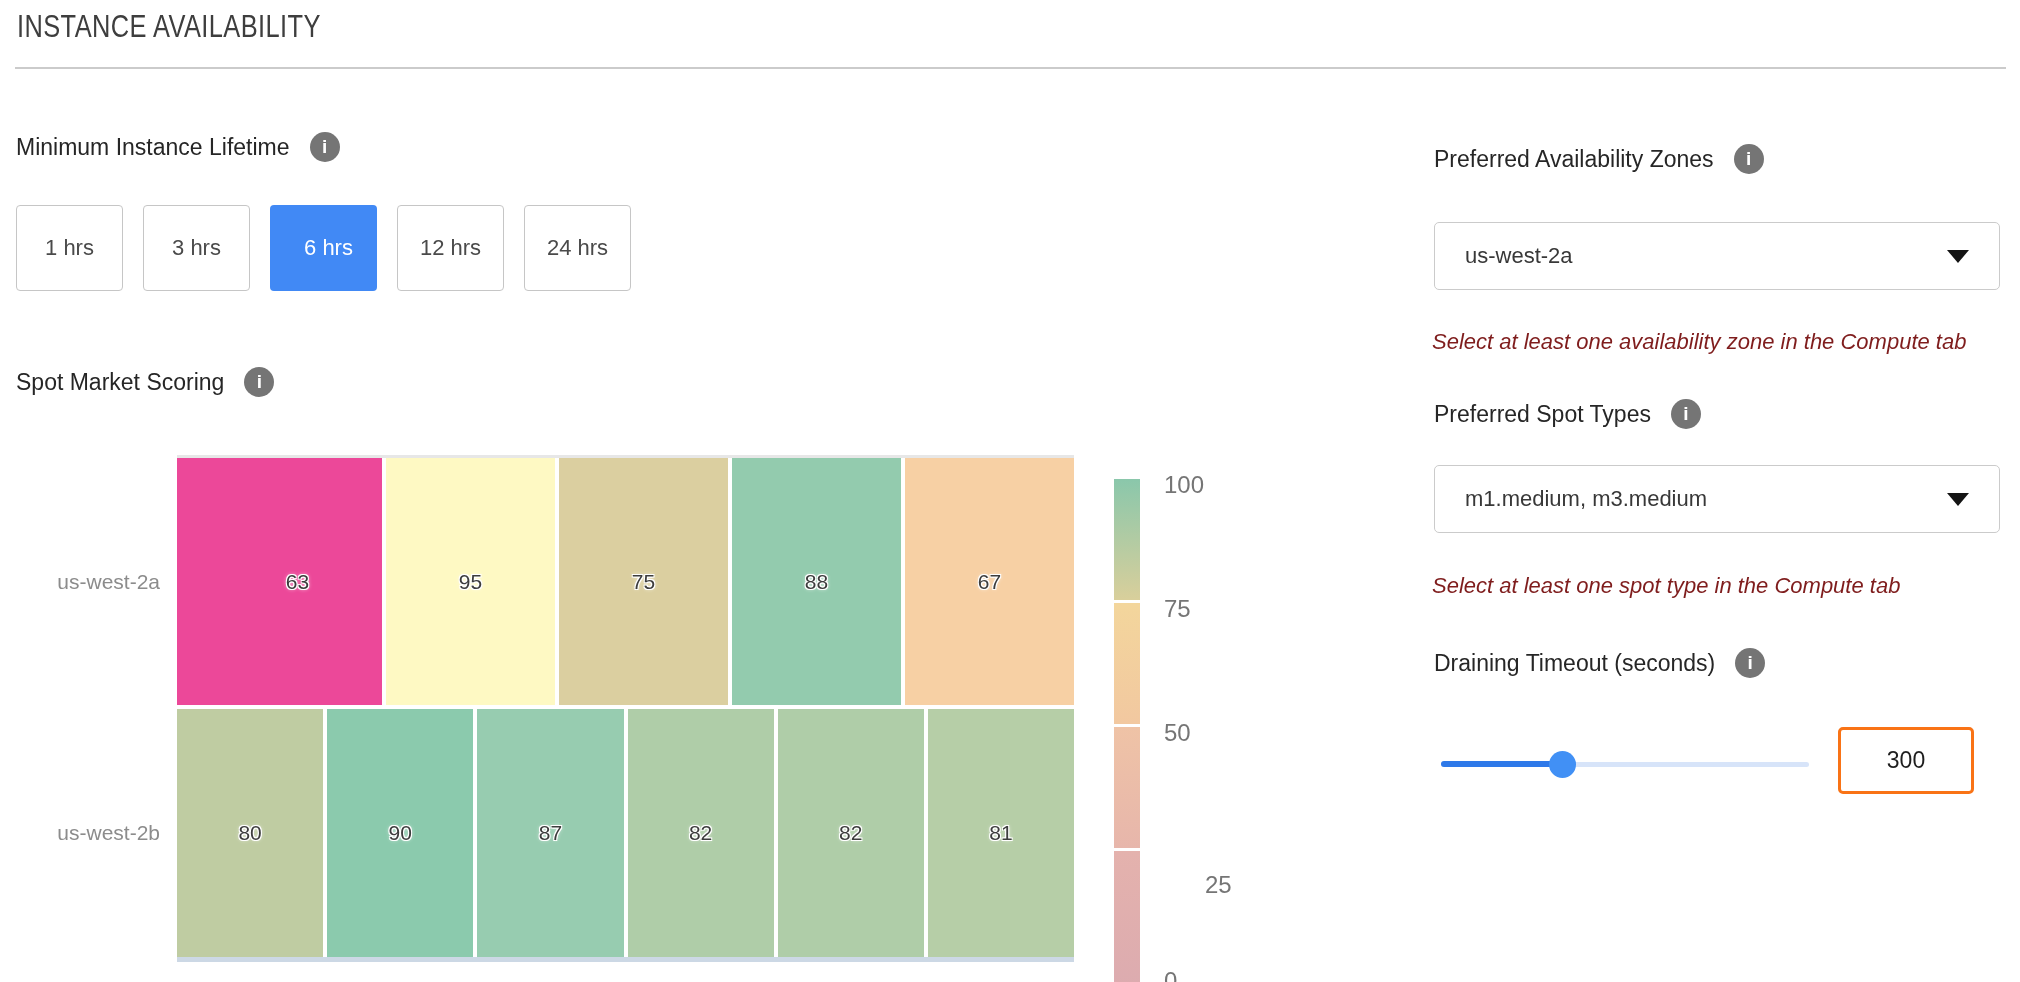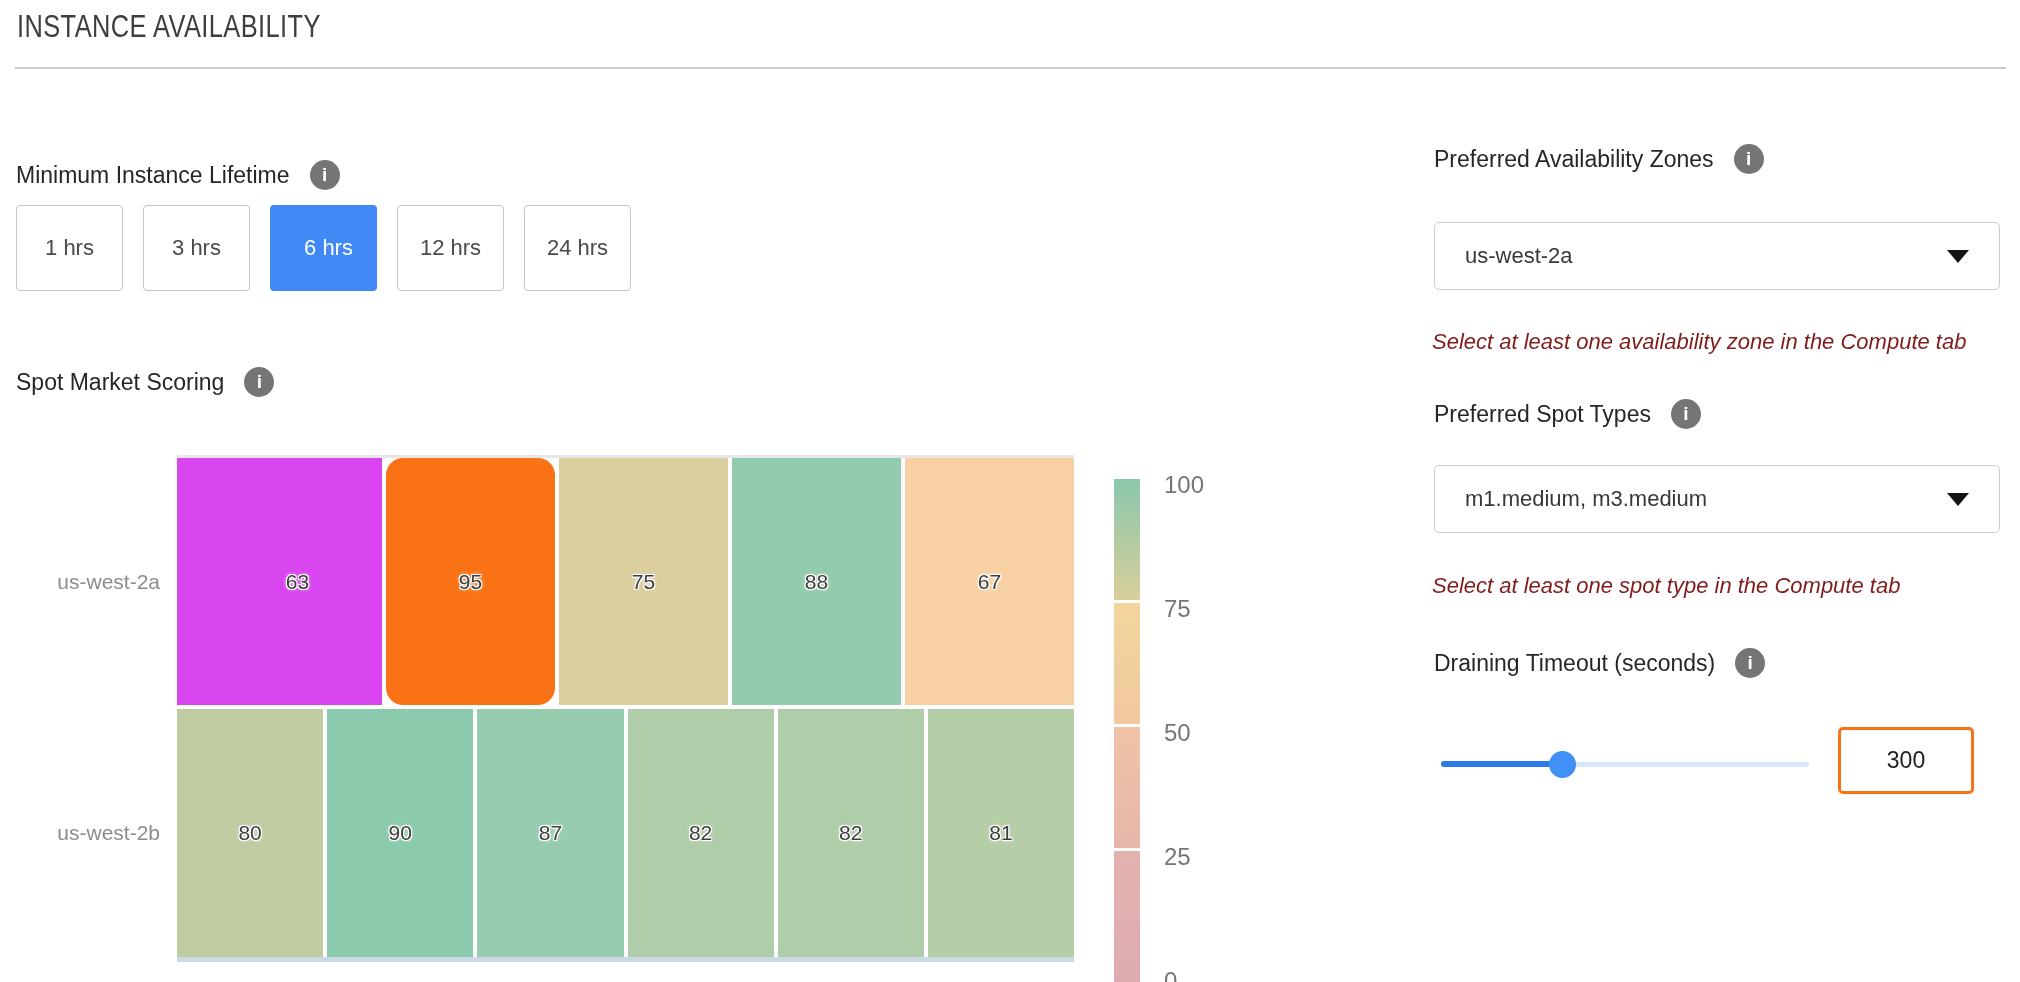--- a/index.html
+++ b/index.html
@@ -81,41 +81,41 @@
   }
 </style>
 </head>
 <body>
 
 <div class="page" id="page">
 
   <div class="page-title">INSTANCE AVAILABILITY</div>
   <div class="divider"></div>
 
-  <div class="label-row" style="left:16px; top:160px;">
+  <div class="label-row" style="left:16px; top:132px;">
     <span class="field-label">Minimum Instance Lifetime</span>
     <span class="info-icon">i</span>
   </div>
   <div class="btn-group" id="lifetime-buttons">
       <button class="seg-btn">1 hrs</button>
       <button class="seg-btn">3 hrs</button>
       <button class="seg-btn selected" style="background: rgb(65, 137, 245); padding-left: 16px;">6 hrs</button>
       <button class="seg-btn">12 hrs</button>
       <button class="seg-btn">24 hrs</button>
     </div>
 
   <div class="label-row" style="left:16px; top:367px;">
     <span class="field-label">Spot Market Scoring</span>
     <span class="info-icon">i</span>
   </div>
   <div class="hm-top-line"></div>
   <div class="heatmap" id="heatmap">
       <div class="hm-row">
-        <div class="hm-cell" style="background: #d946ef; padding-left: 36px;">63</div>
-        <div class="hm-cell" style="background: #f97316; border-radius: 17px;">95</div>
+        <div class="hm-cell" style="background: #ec4899; padding-left: 36px;">63</div>
+        <div class="hm-cell" style="background: #fef9c3;">95</div>
         <div class="hm-cell" style="background: rgb(219, 207, 160);">75</div>
         <div class="hm-cell" style="background: rgb(147, 203, 174);">88</div>
         <div class="hm-cell" style="background: rgb(247, 208, 164);">67</div>
       </div>
       <div class="hm-row">
         <div class="hm-cell" style="background: rgb(191, 204, 162);">80</div>
         <div class="hm-cell" style="background: rgb(139, 202, 173);">90</div>
         <div class="hm-cell" style="background: rgb(151, 204, 176);">87</div>
         <div class="hm-cell" style="background: rgb(175, 205, 168);">82</div>
         <div class="hm-cell" style="background: rgb(175, 205, 168);">82</div>
@@ -159,15 +159,15 @@
     <div class="slider-fill" id="slider-fill" style="background: rgb(46, 121, 233); width: 33%;"></div>
     <div class="slider-thumb" id="slider-thumb" style="background: rgb(65, 144, 245); left: calc(33% - 13px);"></div>
   </div>
   <input class="drain-input" value="300" style="">
 
 <div class="hm-row-label" style="top: 458px; height: 247px; line-height: 247px;">us-west-2a</div>
     <div class="hm-row-label" style="top: 709px; height: 248px; line-height: 248px;">us-west-2b</div>
     <div class="cb-tick" style="top: 471px;">100</div>
     <div class="cb-tick" style="top: 595px;">75</div>
     <div class="cb-tick" style="top: 719px;">50</div>
-    <div class="cb-tick" style="top: 843px;">25</div>
+    <div class="cb-tick" style="top: 871px; margin-left: 41px;">25</div>
     <div class="cb-tick" style="top: 967px;">0</div>
   </div>
 
 </body></html>

